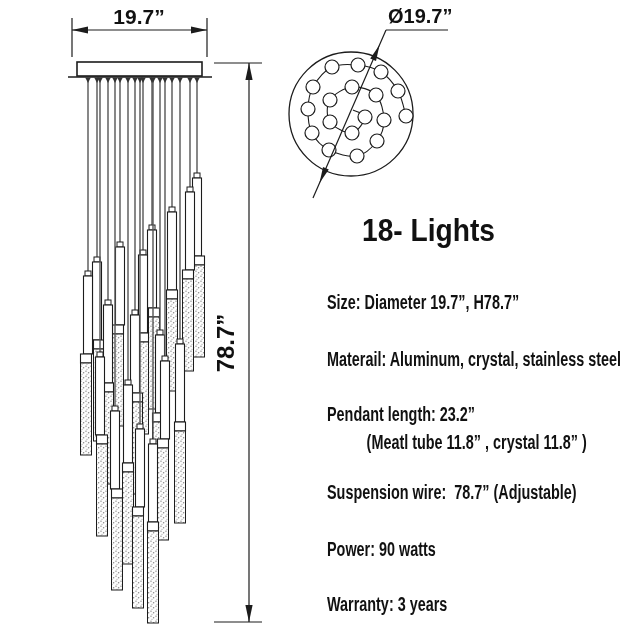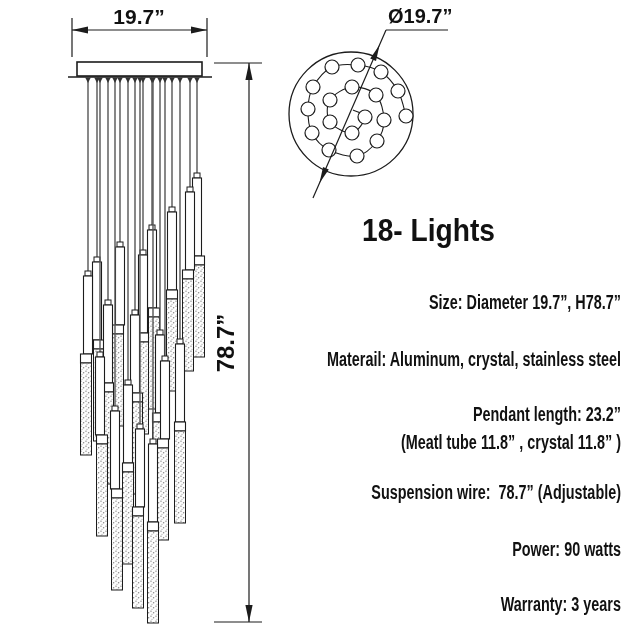--- a/index.html
+++ b/index.html
@@ -1,17 +1,17 @@
 <!DOCTYPE html>
 <html><head>
 <meta charset="utf-8">
 <style>
   html,body{margin:0;padding:0;background:#ffffff;}
   body{width:640px;height:640px;font-family:"Liberation Sans",sans-serif;}
-  .canvas{position:relative;width:640px;height:640px;background:#fff;overflow:hidden;text-align:right;}
+  .canvas{position:relative;width:640px;height:640px;background:#fff;overflow:hidden;}
   svg.sheet{position:absolute;left:0;top:0;}
   svg text{font-family:"Liberation Sans",sans-serif;font-weight:bold;fill:#111;}
 
   .product-title{
     position:absolute;left:362px;top:212px;
     font-size:32px;font-weight:bold;color:#111;line-height:36px;
     transform:scaleX(0.88);transform-origin:left top;white-space:pre;
   }
   .specs{
     position:absolute;left:327px;top:292px;

